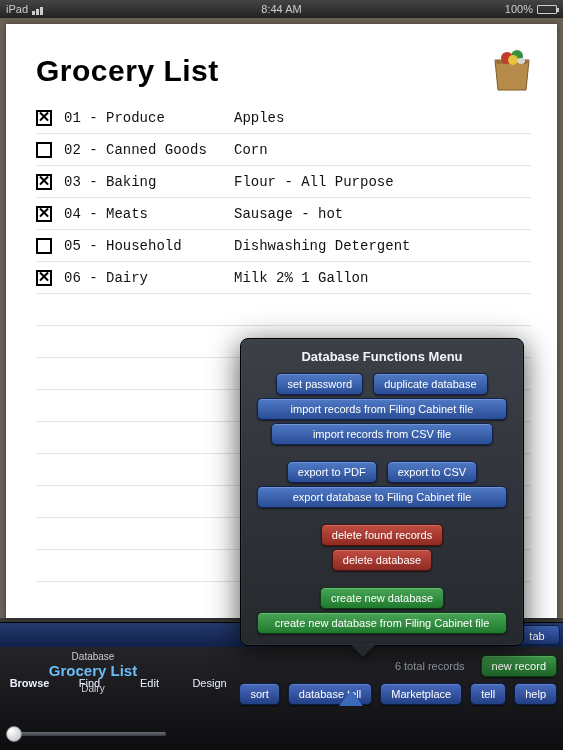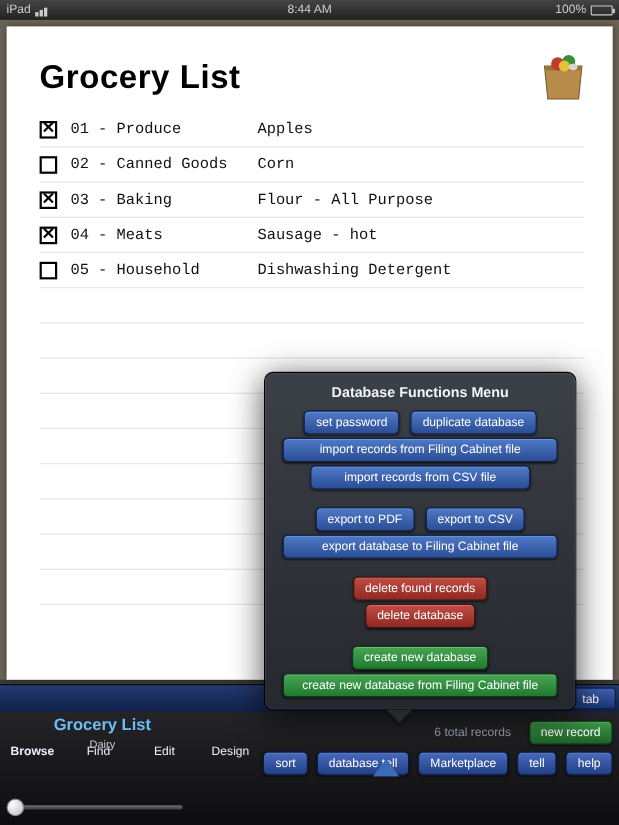--- a/index.html
+++ b/index.html
@@ -300,20 +300,25 @@
         <div class="list-row">
           <span class="cbox checked"></span>
           <span class="col-cat">04 - Meats</span>
           <span class="col-item">Sausage - hot</span>
         </div>
         <div class="list-row">
           <span class="cbox"></span>
           <span class="col-cat">05 - Household</span>
           <span class="col-item">Dishwashing Detergent</span>
         </div>
+        <div class="list-row">
+          <span class="cbox checked"></span>
+          <span class="col-cat">06 - Dairy</span>
+          <span class="col-item">Milk 2% 1 Gallon</span>
+        </div>
         <div class="list-row blank"></div>
         <div class="list-row blank"></div>
         <div class="list-row blank"></div>
         <div class="list-row blank"></div>
         <div class="list-row blank"></div>
         <div class="list-row blank"></div>
         <div class="list-row blank"></div>
         <div class="list-row blank"></div>
         <div class="list-row blank"></div>
       </div>
@@ -324,21 +329,21 @@
   <div class="pop-title">Database Functions Menu</div>
 
   <div class="pop-row">
     <div class="pbtn">set password</div>
     <div class="pbtn">duplicate database</div>
   </div>
   <div class="pop-row">
     <div class="pbtn wide">import records from Filing Cabinet file</div>
   </div>
   <div class="pop-row">
-    <div class="pbtn" style="width:200px">import records from CSV file</div>
+    <div class="pbtn" style="width:222px">import records from CSV file</div>
   </div>
 
   <div class="pop-gap"></div>
 
   <div class="pop-row">
     <div class="pbtn">export to PDF</div>
     <div class="pbtn">export to CSV</div>
   </div>
   <div class="pop-row">
     <div class="pbtn wide">export database to Filing Cabinet file</div>
@@ -369,20 +374,21 @@
     <div class="mode">Find</div>
     <div class="mode">Edit</div>
     <div class="mode">Design</div>
     <div class="spacer"></div>
     <div class="rbtn">kiosk</div>
     <div class="rbtn">tab</div>
   </div>
 
   <div class="lower">
     <div class="info-col">
+      <div class="info-lbl">Database</div>
       <div class="info-val">Grocery List</div>
       <div class="info-lbl">Dairy</div>
     </div>
 
     <div class="btn-col">
       <div class="btn-row">
         <span class="rec-summary">6 total records</span>
         <div class="tbtn green">new record</div>
       </div>
       <div class="btn-row">

